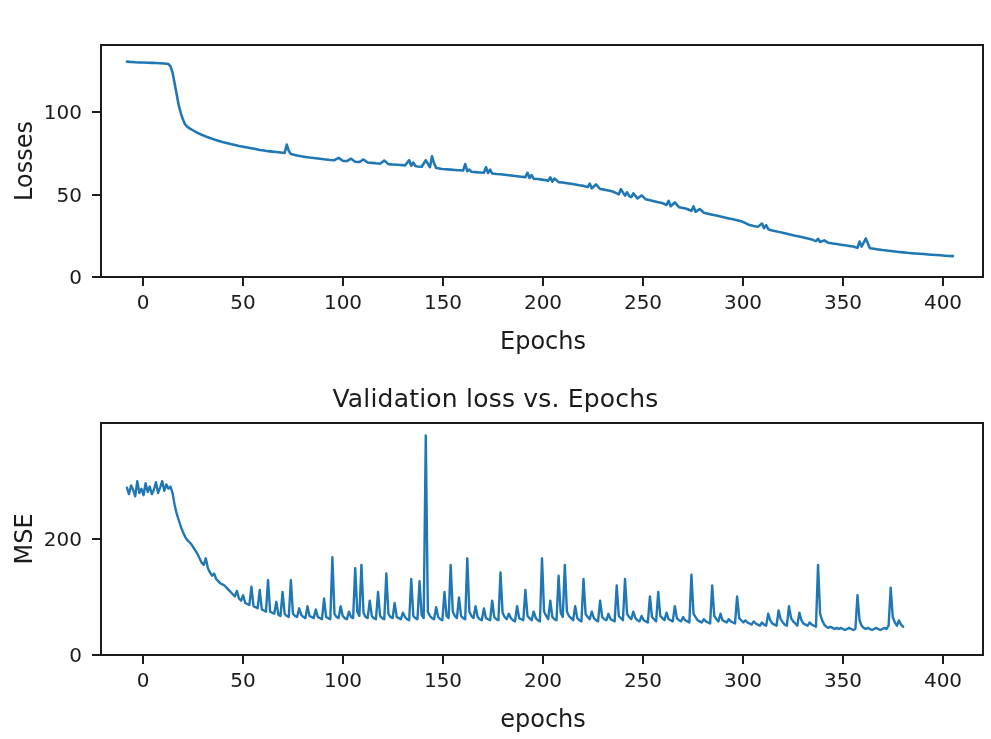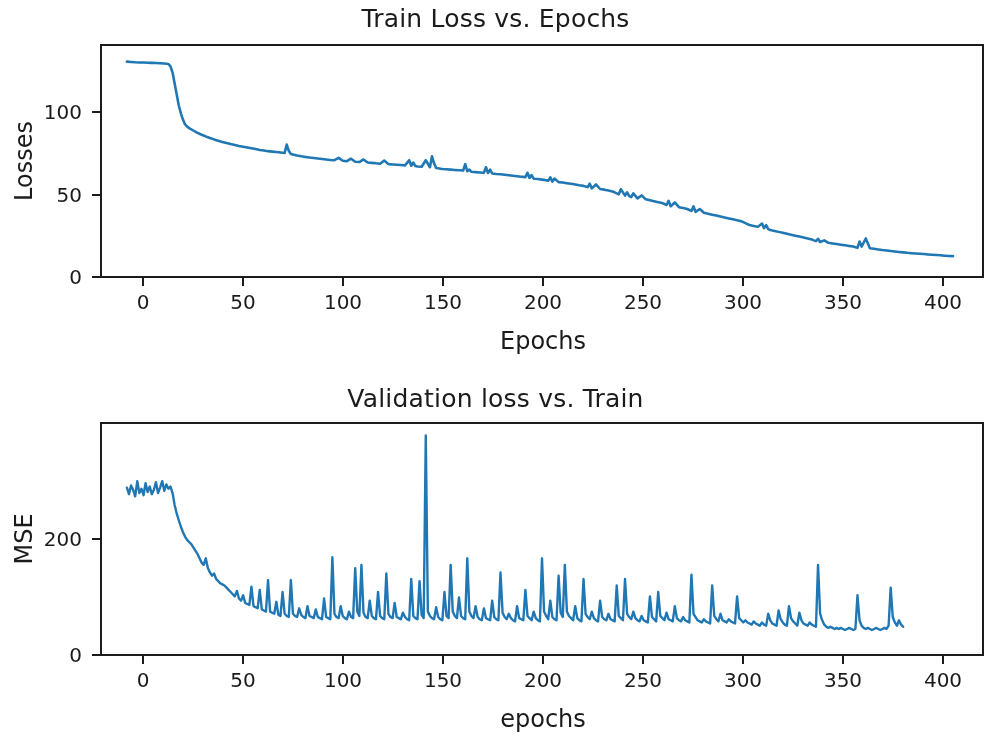--- a/index.html
+++ b/index.html
@@ -45,21 +45,20 @@
   }
   .xlabel{transform:translateX(-50%);}
 </style>
 </head>
 <body>
 
 <div class="figure">
 
   <div class="panel" id="panel-train">
 
-    <div class="chart-title">Train Loss vs. Epochs</div>
 
     <div class="axis-label ylabel" style="left:24px;top:161px;">Losses</div>
 
     <div class="ticklabel ytlabel" style="left:20px;top:112px;width:62px;">100</div>
     <div class="ticklabel ytlabel" style="left:20px;top:195px;width:62px;">50</div>
     <div class="ticklabel ytlabel" style="left:20px;top:277px;width:62px;">0</div>
 
     <div class="tick ytick" style="left:92px;top:111px;"></div>
     <div class="tick ytick" style="left:92px;top:194px;"></div>
     <div class="tick ytick" style="left:92px;top:276px;"></div>
@@ -88,21 +87,21 @@
     <div class="ticklabel xtlabel" style="left:643px;top:290px;">250</div>
     <div class="ticklabel xtlabel" style="left:743px;top:290px;">300</div>
     <div class="ticklabel xtlabel" style="left:843px;top:290px;">350</div>
     <div class="ticklabel xtlabel" style="left:943px;top:290px;">400</div>
 
     <div class="axis-label xlabel" style="left:543px;top:327px;">Epochs</div>
   </div>
 
   <div class="panel" id="panel-val">
 
-    <div class="chart-title">Validation loss vs. Train</div>
+    <div class="chart-title">Validation loss vs. Epochs</div>
 
     <div class="axis-label ylabel" style="left:24px;top:169px;">MSE</div>
 
     <div class="ticklabel ytlabel" style="left:18px;top:169px;width:64px;">200</div>
     <div class="ticklabel ytlabel" style="left:18px;top:285px;width:64px;">0</div>
 
     <div class="tick ytick" style="left:92px;top:168px;"></div>
     <div class="tick ytick" style="left:92px;top:284px;"></div>
 
     <div class="plot-frame" id="frame-val">

